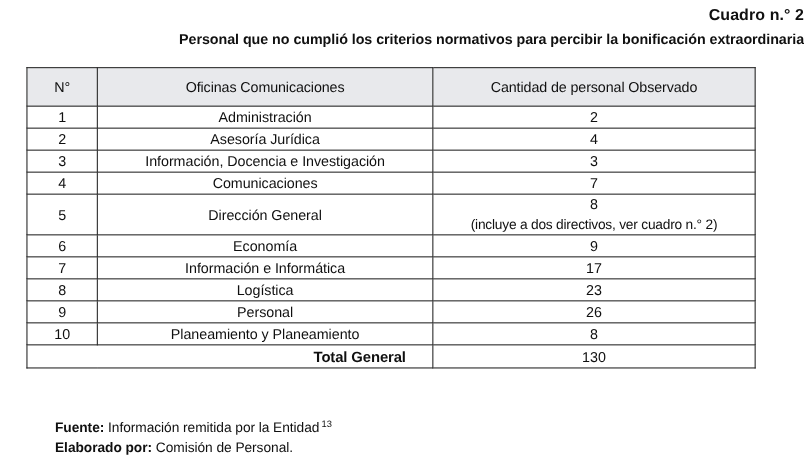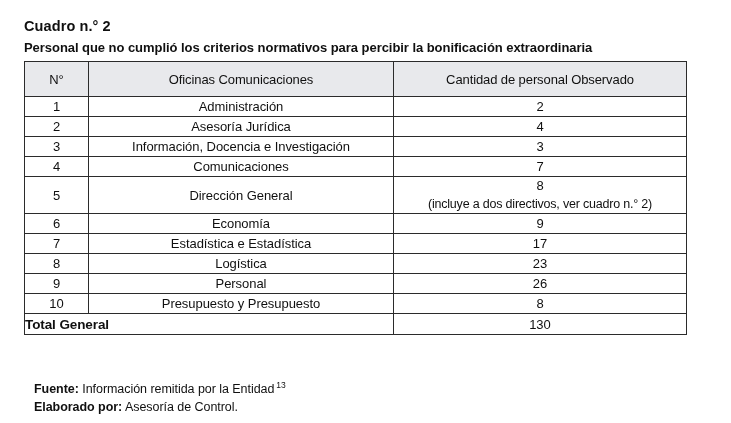--- a/index.html
+++ b/index.html
@@ -15,22 +15,22 @@
     overflow: hidden;
     position: relative;
   }
   .page {
     width: 731px;
     height: 423px;
     position: relative;
     box-sizing: border-box;
   }
   .title-block {
-    text-align: left;
-    padding-top: 17px;
+    text-align: right;
+    padding-top: 5px;
     margin-left: 24px;
   }
   .doc-title {
     font-size: 14.5px;
     font-weight: bold;
     letter-spacing: 0.1px;
     line-height: 18px;
   }
   .doc-subtitle {
     font-size: 13px;
@@ -102,41 +102,42 @@
     justify-content: center;
     line-height: 18px;
   }
   .qty-note {
     font-size: 12.5px;
     letter-spacing: -0.2px;
     white-space: nowrap;
     text-align: right;
   }
   tr.total-row td.total-label {
-    text-align: left;
+    text-align: right;
     padding-right: 24px;
     font-weight: bold;
     font-size: 13.5px;
     height: 20px;
     letter-spacing: -0.1px;
   }
   tr.total-row td.qty {
     font-weight: normal;
     text-align: center;
   }
   .footer {
     position: absolute;
     left: 34px;
     top: 376px;
     font-size: 12.5px;
     line-height: 18px;
   }
   .footer-line {
     white-space: nowrap;
     letter-spacing: -0.05px;
+    margin-left: 16px;
   }
   .footer-label {
     font-weight: bold;
   }
   sup.ref {
     font-size: 8.5px;
     vertical-align: super;
     margin-left: 2px;
   }
 </style>
@@ -195,50 +196,50 @@
               </div>
             </td>
           </tr>
           <tr class="data-row">
             <td class="num">6</td>
             <td class="office">Economía</td>
             <td class="qty">9</td>
           </tr>
           <tr class="data-row">
             <td class="num">7</td>
-            <td class="office">Estadística e Estadística</td>
+            <td class="office">Información e Informática</td>
             <td class="qty">17</td>
           </tr>
           <tr class="data-row">
             <td class="num">8</td>
             <td class="office">Logística</td>
             <td class="qty">23</td>
           </tr>
           <tr class="data-row">
             <td class="num">9</td>
             <td class="office">Personal</td>
             <td class="qty">26</td>
           </tr>
           <tr class="data-row">
             <td class="num">10</td>
-            <td class="office">Presupuesto y Presupuesto</td>
+            <td class="office">Planeamiento y Planeamiento</td>
             <td class="qty">8</td>
           </tr>
           <tr class="total-row">
             <td class="total-label" colspan="2">Total General</td>
             <td class="qty">130</td>
           </tr>
         </tbody>
     </table>
   </div>
 
   <div class="footer">
     <div class="footer-line">
       <span class="footer-label">Fuente:</span>
       <span>Información remitida por la Entidad</span><sup class="ref">13</sup>
     </div>
     <div class="footer-line">
       <span class="footer-label">Elaborado por:</span>
-      <span>Asesoría de Control.</span>
+      <span>Comisión de Personal.</span>
     </div>
   </div>
 
 </div>
 
 </body></html>

